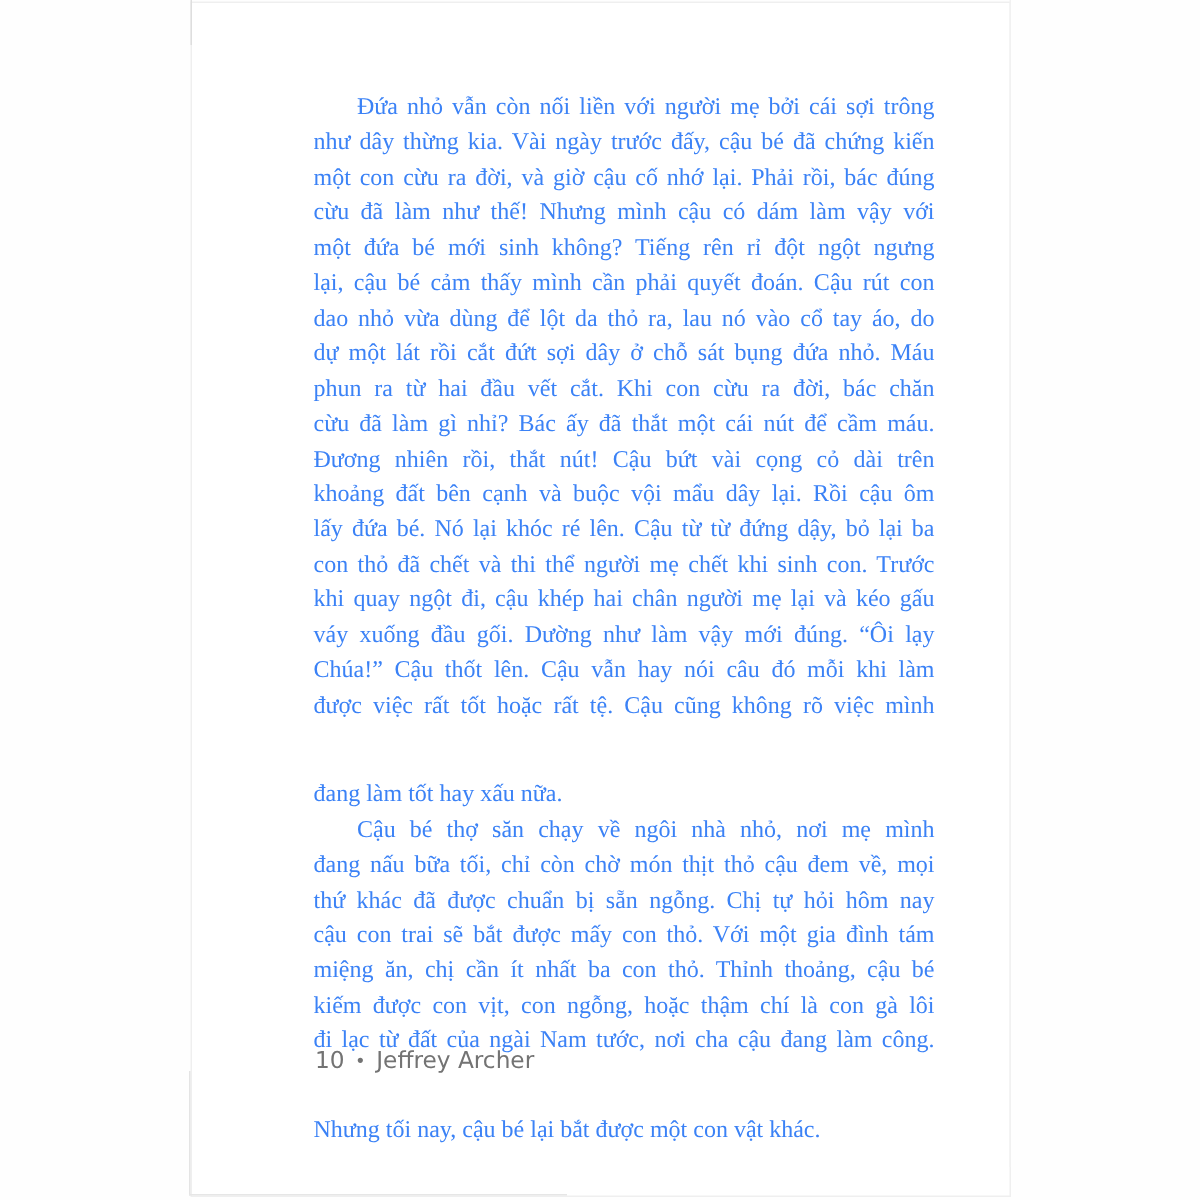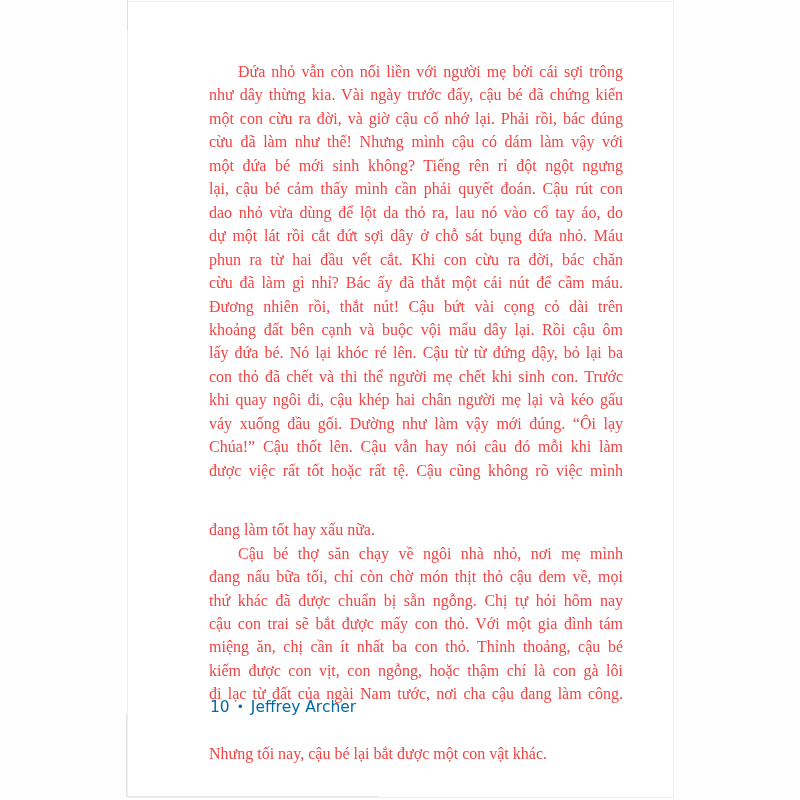--- a/index.html
+++ b/index.html
@@ -58,42 +58,42 @@
     top: 0;
     width: 1px;
     height: 778px;
     background: #f1f1f1;
   }
   .text-block {
     position: absolute;
     left: 209px;
     top: 60px;
     width: 414px;
-    color: #ef4444;
+    color: #3b82f6;
     font-size: 16px;
     line-height: 23.45px;
   }
   .para { margin: 0; padding: 0; }
   .line {
     text-align: justify;
     text-align-last: justify;
     white-space: normal;
   }
   .line.first-line { text-indent: 29px; }
   .line.last-line { text-align-last: left; margin-top: 36px; }
   .running-footer {
     position: absolute;
     left: 210px;
     top: 698px;
     display: flex;
     align-items: baseline;
     gap: 7px;
     font-family: "DejaVu Sans", "Liberation Sans", sans-serif;
     font-size: 15.5px;
-    color: #0369a1;
+    color: #737373;
   }
   .running-footer .bullet {
     font-size: 12px;
     position: relative;
     top: -1px;
   }
 </style>
 </head>
 <body>
 
@@ -114,21 +114,21 @@
         <div class="line">một đứa bé mới sinh không? Tiếng rên rỉ đột ngột ngưng</div>
         <div class="line">lại, cậu bé cảm thấy mình cần phải quyết đoán. Cậu rút con</div>
         <div class="line">dao nhỏ vừa dùng để lột da thỏ ra, lau nó vào cổ tay áo, do</div>
         <div class="line">dự một lát rồi cắt đứt sợi dây ở chỗ sát bụng đứa nhỏ. Máu</div>
         <div class="line">phun ra từ hai đầu vết cắt. Khi con cừu ra đời, bác chăn</div>
         <div class="line">cừu đã làm gì nhỉ? Bác ấy đã thắt một cái nút để cầm máu.</div>
         <div class="line">Đương nhiên rồi, thắt nút! Cậu bứt vài cọng cỏ dài trên</div>
         <div class="line">khoảng đất bên cạnh và buộc vội mẩu dây lại. Rồi cậu ôm</div>
         <div class="line">lấy đứa bé. Nó lại khóc ré lên. Cậu từ từ đứng dậy, bỏ lại ba</div>
         <div class="line">con thỏ đã chết và thi thể người mẹ chết khi sinh con. Trước</div>
-        <div class="line">khi quay ngôi đi, cậu khép hai chân người mẹ lại và kéo gấu</div>
+        <div class="line">khi quay ngột đi, cậu khép hai chân người mẹ lại và kéo gấu</div>
         <div class="line">váy xuống đầu gối. Dường như làm vậy mới đúng. “Ôi lạy</div>
         <div class="line">Chúa!” Cậu thốt lên. Cậu vẫn hay nói câu đó mỗi khi làm</div>
         <div class="line">được việc rất tốt hoặc rất tệ. Cậu cũng không rõ việc mình</div>
         <div class="line last-line">đang làm tốt hay xấu nữa.</div>
       </div>
     <div class="para">
         <div class="line first-line">Cậu bé thợ săn chạy về ngôi nhà nhỏ, nơi mẹ mình</div>
         <div class="line">đang nấu bữa tối, chỉ còn chờ món thịt thỏ cậu đem về, mọi</div>
         <div class="line">thứ khác đã được chuẩn bị sẵn ngỗng. Chị tự hỏi hôm nay</div>
         <div class="line">cậu con trai sẽ bắt được mấy con thỏ. Với một gia đình tám</div>

